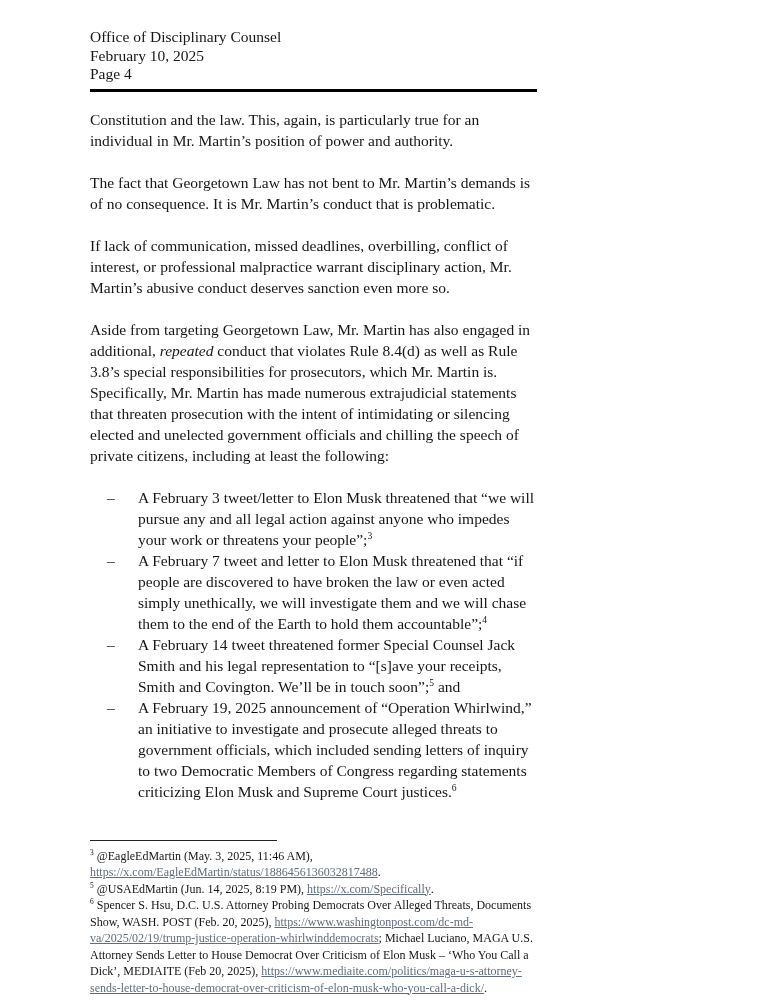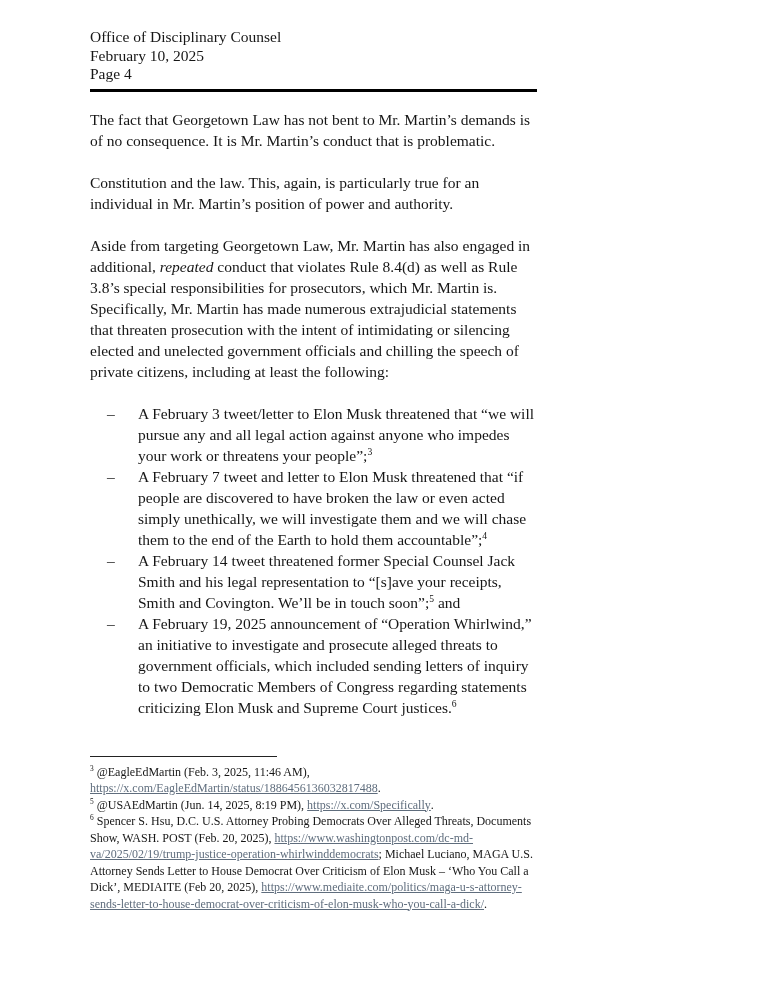--- a/index.html
+++ b/index.html
@@ -87,22 +87,23 @@
 
   <header class="doc-header">
     <div>Office of Disciplinary Counsel</div>
     <div>February 10, 2025</div>
     <div>Page 4</div>
   </header>
 
   <hr class="header-rule">
 
   <main class="doc-body">
+    <p class="para"><span>Constitution and the law. This, again, is particularly true for an individual in Mr. Martin’s position of power and authority.</span></p>
     <p class="para"><span>The fact that Georgetown Law has not bent to Mr. Martin’s demands is of no consequence. It is Mr. Martin’s conduct that is problematic.</span></p>
-    <p class="para"><span>Constitution and the law. This, again, is particularly true for an individual in Mr. Martin’s position of power and authority.</span></p>
+    <p class="para"><span>If lack of communication, missed deadlines, overbilling, conflict of interest, or professional malpractice warrant disciplinary action, Mr. Martin’s abusive conduct deserves sanction even more so.</span></p>
     <p class="para"><span>Aside from targeting Georgetown Law, Mr. Martin has also engaged in additional, </span><span class="i">repeated</span><span> conduct that violates </span><span class="b">Rule 8.4(d)</span><span> as well as </span><span class="b">Rule 3.8</span><span>’s special responsibilities for prosecutors, which Mr. Martin is. Specifically, Mr. Martin has made numerous extrajudicial statements that threaten prosecution with the intent of intimidating or silencing elected and unelected government officials and chilling the speech of private citizens, including at least the following:</span></p>
 
     <ul class="bullet-list">
       <li>
         <span class="marker">–</span>
         <span><span>A February 3 tweet/letter to Elon Musk threatened that “we will pursue any and all legal action against anyone who impedes your work or threatens your people”;</span><sup>3</sup></span>
       </li>
       <li>
         <span class="marker">–</span>
         <span><span>A February 7 tweet and letter to Elon Musk threatened that “if people are discovered to have broken the law or even acted simply unethically, we will investigate them and we will chase them to the end of the Earth to hold them accountable”;</span><sup>4</sup></span>
@@ -113,18 +114,18 @@
       </li>
       <li>
         <span class="marker">–</span>
         <span><span>A February 19, 2025 announcement of “Operation Whirlwind,” an initiative to investigate and prosecute alleged threats to government officials, which included sending letters of inquiry to two Democratic Members of Congress regarding statements criticizing Elon Musk and Supreme Court justices.</span><sup>6</sup></span>
       </li>
     </ul>
   </main>
 
   <footer class="footnotes">
     <hr class="fn-rule">
-    <div class="footnote"><sup>3</sup><span> @EagleEdMartin (Feb. 3, 2025, 11:46 AM), </span><span class="link">https://x.com/EagleEdMartin/status/1886456136032817488</span><span>.</span></div>
+    <div class="footnote"><sup>3</sup><span> @EagleEdMartin (May. 3, 2025, 11:46 AM), </span><span class="link">https://x.com/EagleEdMartin/status/1886456136032817488</span><span>.</span></div>
     <div class="footnote"><sup>5</sup><span> @USAEdMartin (Jun. 14, 2025, 8:19 PM), </span><span class="link">https://x.com/Specifically</span><span>.</span></div>
     <div class="footnote"><sup>6</sup><span> Spencer S. Hsu, D.C. U.S. Attorney Probing Democrats Over Alleged Threats, Documents Show, WASH. POST (Feb. 20, 2025), </span><span class="link">https://www.washingtonpost.com/dc-md-va/2025/02/19/trump-justice-operation-whirlwinddemocrats</span><span>; Michael Luciano, MAGA U.S. Attorney Sends Letter to House Democrat Over Criticism of Elon Musk – ‘Who You Call a Dick’, MEDIAITE (Feb 20, 2025), </span><span class="link">https://www.mediaite.com/politics/maga-u-s-attorney-sends-letter-to-house-democrat-over-criticism-of-elon-musk-who-you-call-a-dick/</span><span>.</span></div>
   </footer>
 
 </div>
 
 </body></html>

